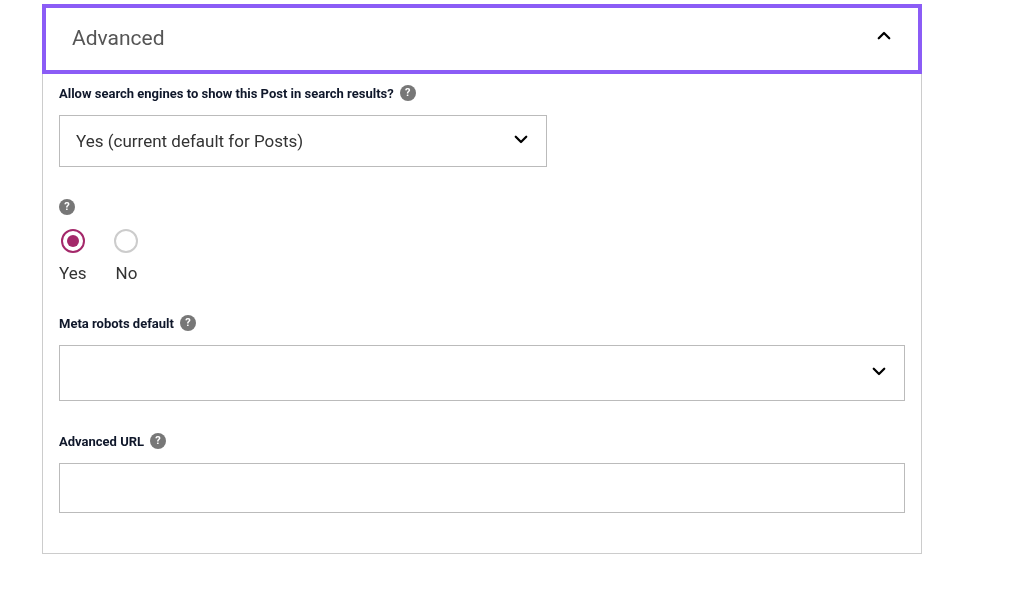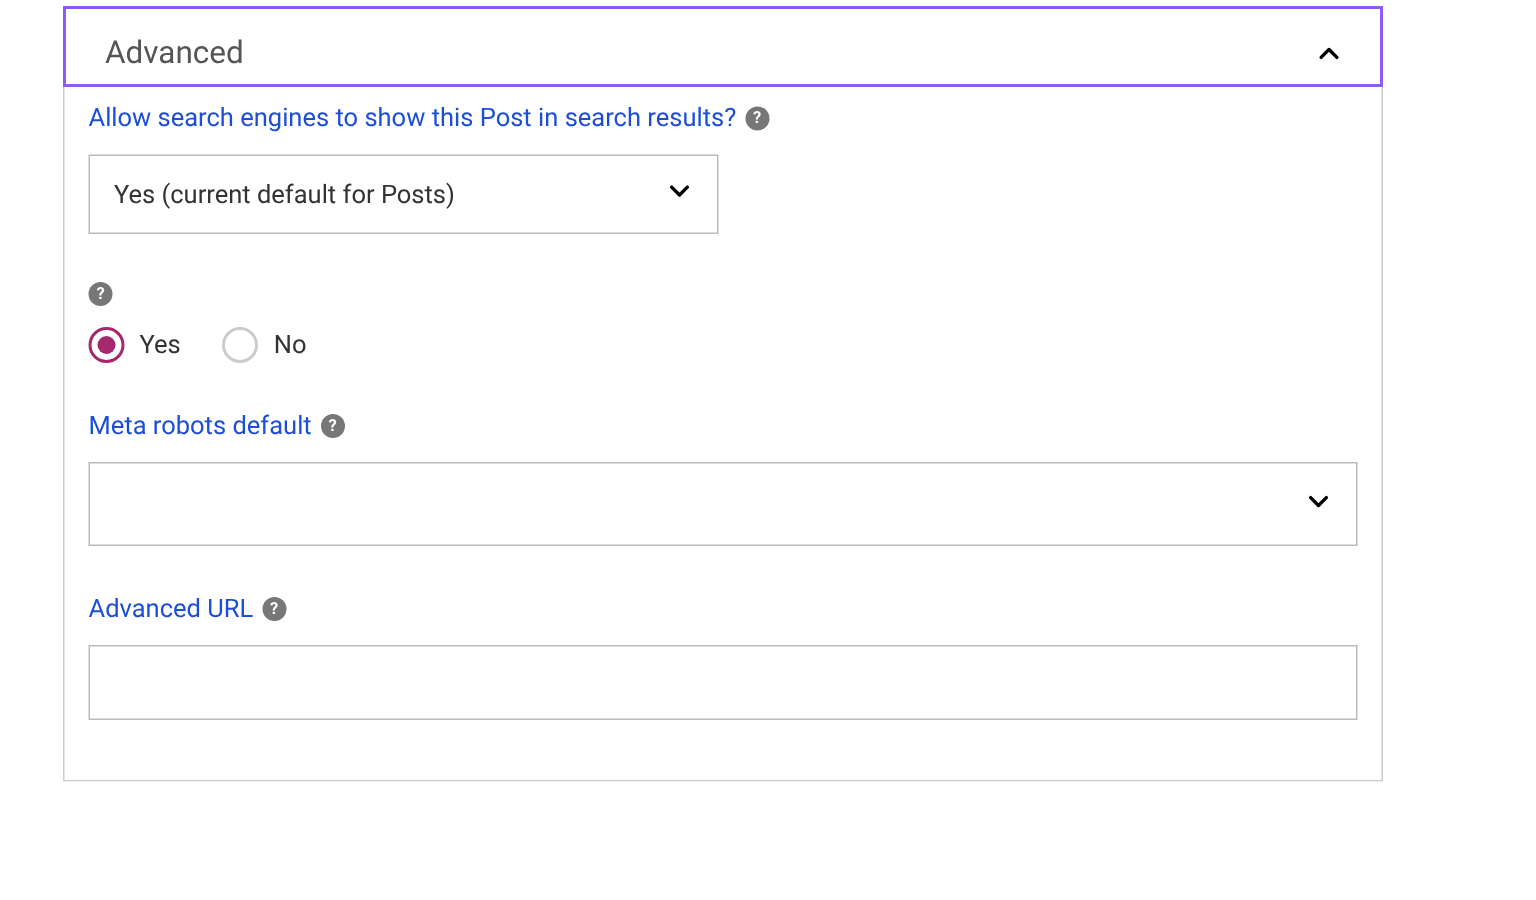--- a/index.html
+++ b/index.html
@@ -9,24 +9,23 @@
       padding: 0;
     }
     .panel {
       width: 880px;
       margin: 4px 0 0 42px;
       border: 1px solid #ccc;
       background: #fff;
     }
     .accordion-header {
       display: flex;
-      align-items: center;
       justify-content: space-between;
-      padding: 18px 24px 8px 26px;
-      border: 2px solid #8b5cf6;
+      padding: 18px 24px 20px 26px;
+      border: 4px solid #8b5cf6;
       margin: -1px;
       cursor: pointer;
     }
     .accordion-header-title {
       font-size: 21px;
       color: #555;
       font-weight: 400;
     }
     .chevron {
       width: 20px;
@@ -37,23 +36,23 @@
     }
     .chevron svg { width: 18px; height: 18px; }
     .panel-body {
       padding: 12px 16px 30px 16px;
     }
     .field {
       margin-bottom: 32px;
     }
     .field:last-child { margin-bottom: 10px; }
     .field-label {
-      font-size: 17px;
-      font-weight: 400;
-      color: #1d4ed8;
+      font-size: 13px;
+      font-weight: 700;
+      color: #0f172a;
       display: inline;
     }
     .label-row {
       display: flex;
       align-items: center;
       gap: 6px;
       margin-bottom: 14px;
     }
     .help-icon {
       width: 16px;
@@ -75,34 +74,35 @@
       display: flex;
       align-items: center;
       justify-content: space-between;
       border: 1px solid #bbb;
       padding: 14px 16px;
       font-size: 17px;
       color: #333;
       background: #fff;
       cursor: pointer;
     }
-    .select-narrow { width: 420px; }
+    .select-narrow { width: 488px; }
     .select-full { width: 100%; min-height: 56px; }
     .select .chev-down svg { width: 18px; height: 18px; }
     .radio-row {
       display: flex;
       align-items: center;
       gap: 28px;
       margin-top: 4px;
     }
     .radio-item {
       display: flex;
       align-items: center;
       gap: 10px;
       cursor: pointer;
+      flex-direction: column;
     }
     .radio-outer {
       width: 24px;
       height: 24px;
       border-radius: 50%;
       border: 2px solid #ccc;
       display: flex;
       align-items: center;
       justify-content: center;
       flex-shrink: 0;

